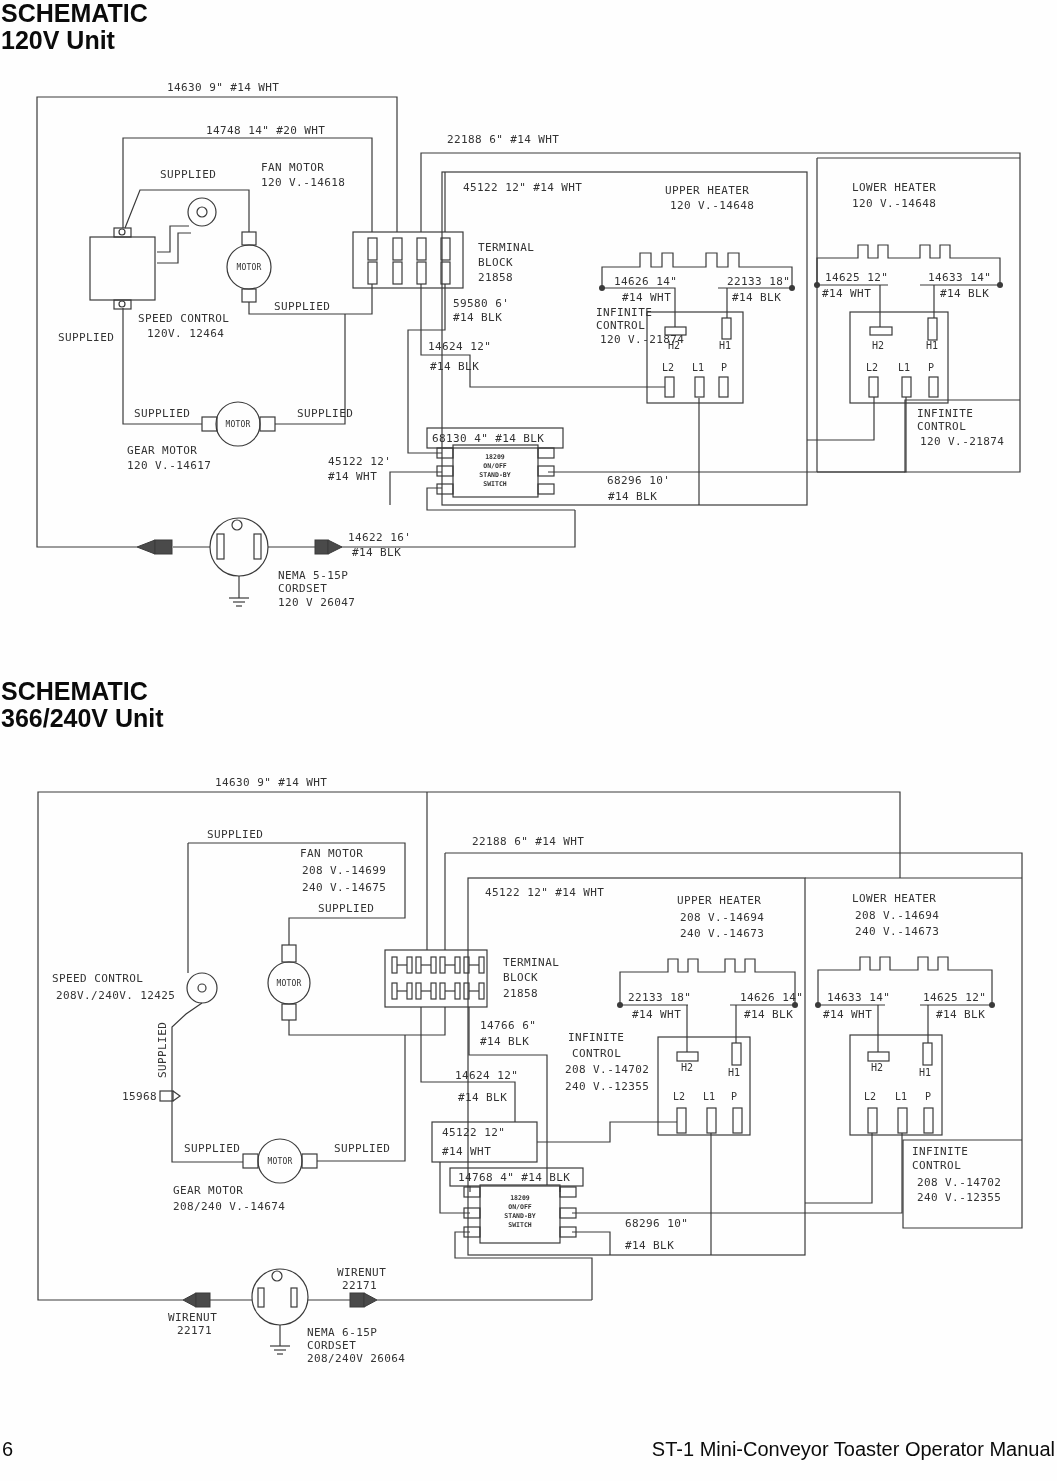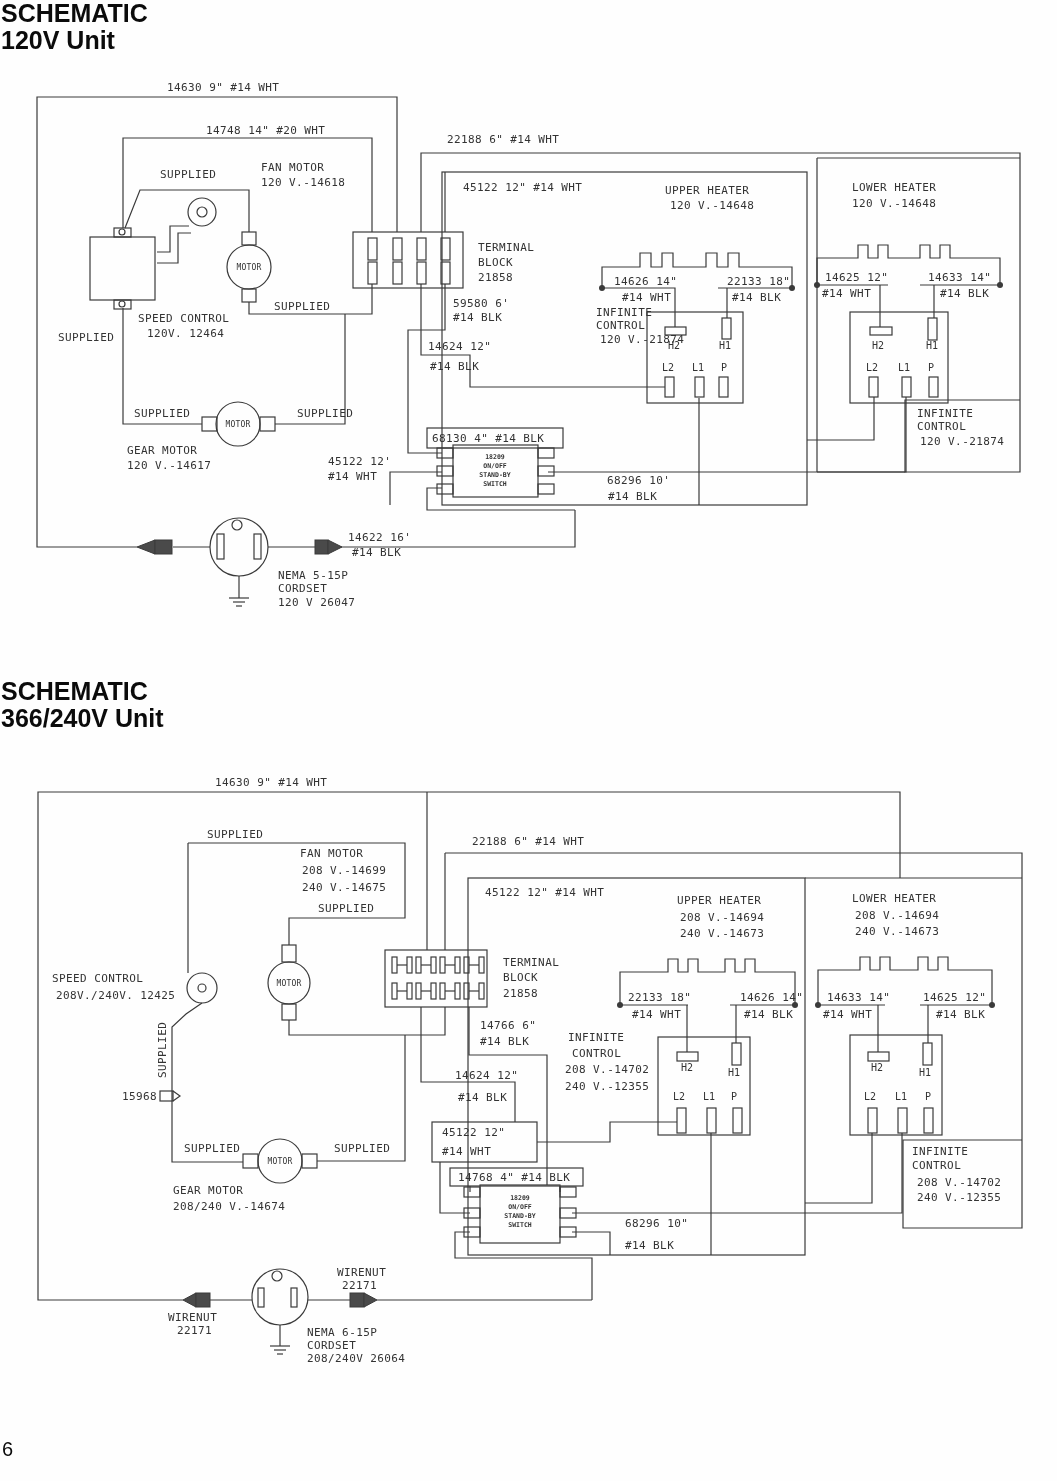--- a/index.html
+++ b/index.html
@@ -452,15 +452,16 @@
     <text class="lbl" x="342" y="1289">22171</text>
     <text class="lbl" x="168" y="1321">WIRENUT</text>
     <text class="lbl" x="177" y="1334">22171</text>
     <text class="lbl" x="307" y="1336">NEMA 6-15P</text>
     <text class="lbl" x="307" y="1349">CORDSET</text>
     <text class="lbl" x="307" y="1362">208/240V 26064</text>
   </svg>
 
   <div class="footer">
     <span>6</span>
+    <span>ST-1 Mini-Conveyor Toaster Operator Manual</span>
   </div>
 
 </div>
 
 </body></html>

